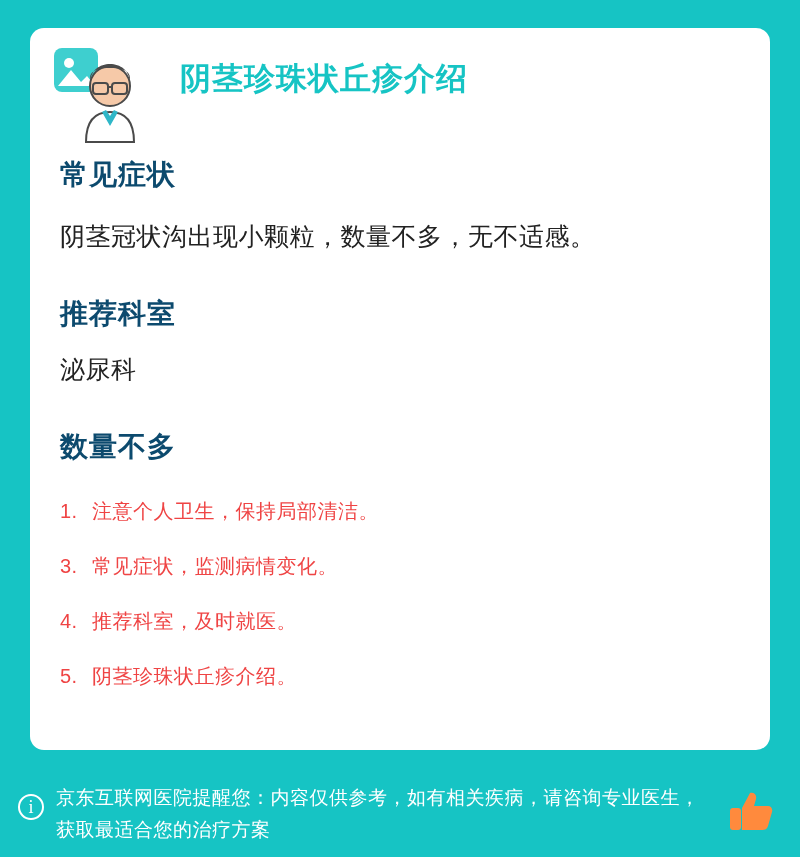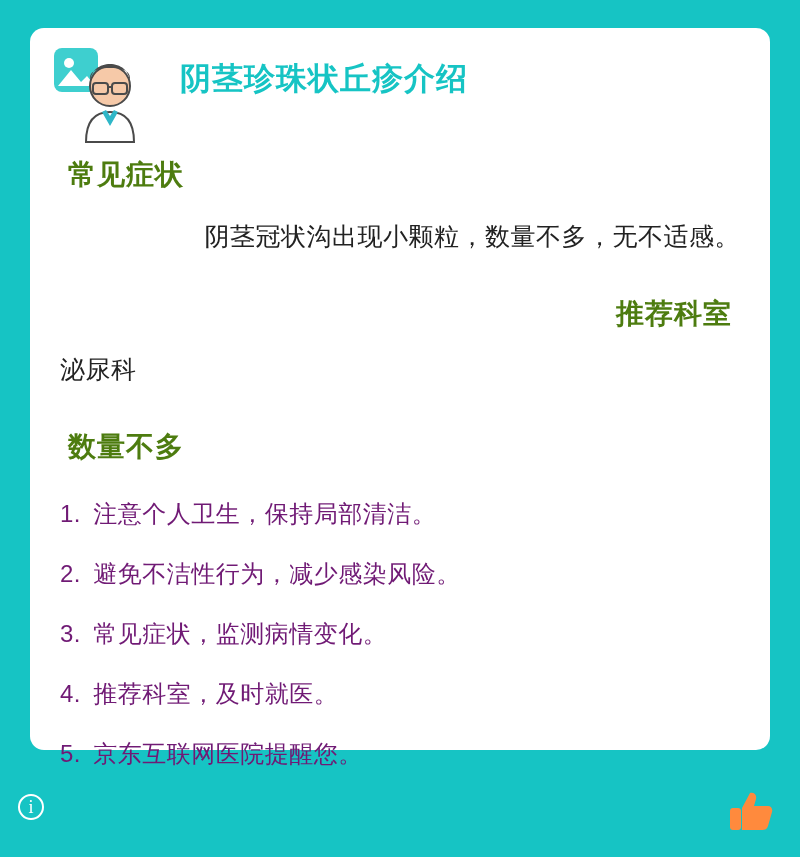--- a/index.html
+++ b/index.html
@@ -42,49 +42,49 @@
   .title {
     margin: 0;
     padding: 0 0 0 120px;
     font-size: 31px;
     line-height: 46px;
     font-weight: bold;
     color: #16c4c4;
     letter-spacing: 1px;
   }
   .section-head {
-    margin: 8px;
+    margin: 0;
     padding: 0;
     font-size: 28px;
     font-weight: bold;
-    color: #4d7c0f;
+    color: #0c4a6e;
     letter-spacing: 1px;
   }
   .h-symptoms { margin-top: 54px; }
-  .h-dept { margin-top: 42px; text-align: right; }
+  .h-dept { margin-top: 42px; }
   .h-care { margin-top: 42px; }
 
   .body-text {
     margin: 0;
     padding: 0;
     font-size: 25px;
     color: #222222;
     letter-spacing: 0.5px;
   }
-  .p-symptoms { margin-top: 26px; text-align: right; }
+  .p-symptoms { margin-top: 26px; }
   .p-dept { margin-top: 20px; }
 
   .steps {
     margin: 0;
     padding: 0;
     list-style: none;
   }
   .step {
-    font-size: 24px;
-    color: #701a75;
+    font-size: 20px;
+    color: #ef4444;
     margin-top: 28px;
     letter-spacing: 0.5px;
   }
   .step .num {
     display: inline-block;
     min-width: 26px;
   }
   .step-1 { margin-top: 32px; }
 
   .footer {
@@ -157,40 +157,37 @@
     <h2 class="section-head h-dept">推荐科室</h2>
     <p class="body-text p-dept">泌尿科</p>
 
     <h2 class="section-head h-care">数量不多</h2>
     <ul class="steps">
       <li class="step step-1">
         <span class="num">1.</span>
         <span>注意个人卫生，保持局部清洁。</span>
       </li>
       <li class="step">
-        <span class="num">2.</span>
-        <span>避免不洁性行为，减少感染风险。</span>
-      </li>
-      <li class="step">
         <span class="num">3.</span>
         <span>常见症状，监测病情变化。</span>
       </li>
       <li class="step">
         <span class="num">4.</span>
         <span>推荐科室，及时就医。</span>
       </li>
       <li class="step">
         <span class="num">5.</span>
-        <span>京东互联网医院提醒您。</span>
+        <span>阴茎珍珠状丘疹介绍。</span>
       </li>
     </ul>
   </div>
 
   <div class="footer">
     <span class="info-icon">i</span>
+    <div class="footer-text">京东互联网医院提醒您：内容仅供参考，如有相关疾病，请咨询专业医生，获取最适合您的治疗方案</div>
     <span class="thumb-icon">
       <svg width="50" height="50" viewBox="0 0 50 50" xmlns="http://www.w3.org/2000/svg">
         <path d="M16 22 L24 7 C28 6 31 9 30 13 L28 20 L42 20 C45 20 47 23 46 26 L42 40 C41 43 39 44 36 44 L16 44 Z" fill="#ff8a3d"></path>
         <rect x="4" y="22" width="11" height="22" rx="3" fill="#ff8a3d"></rect>
       </svg>
     </span>
   </div>
 
 </div>
 

